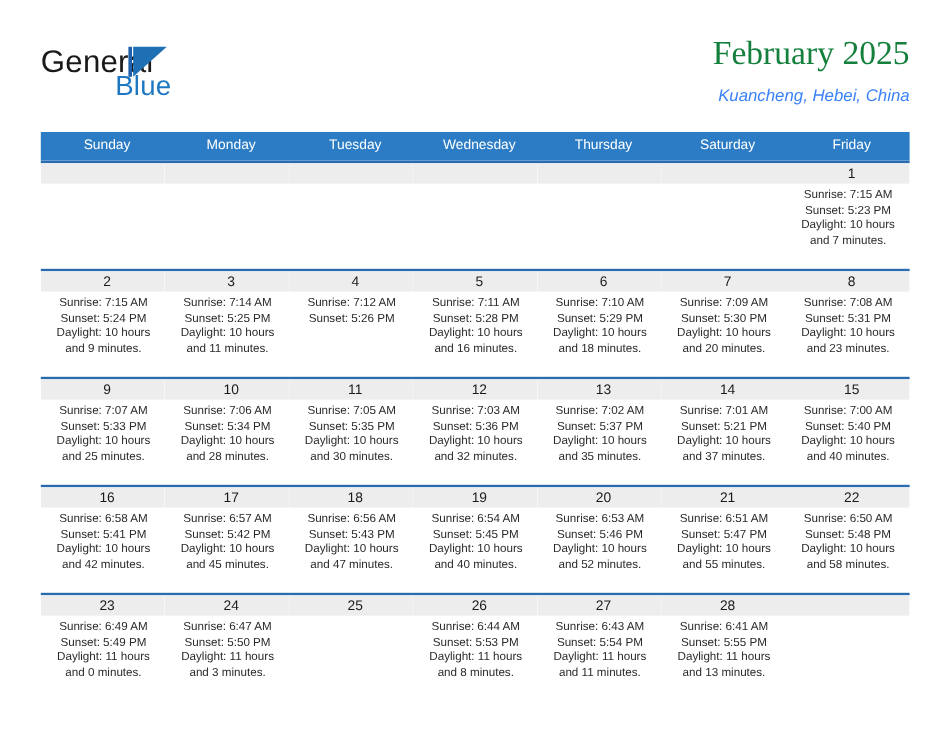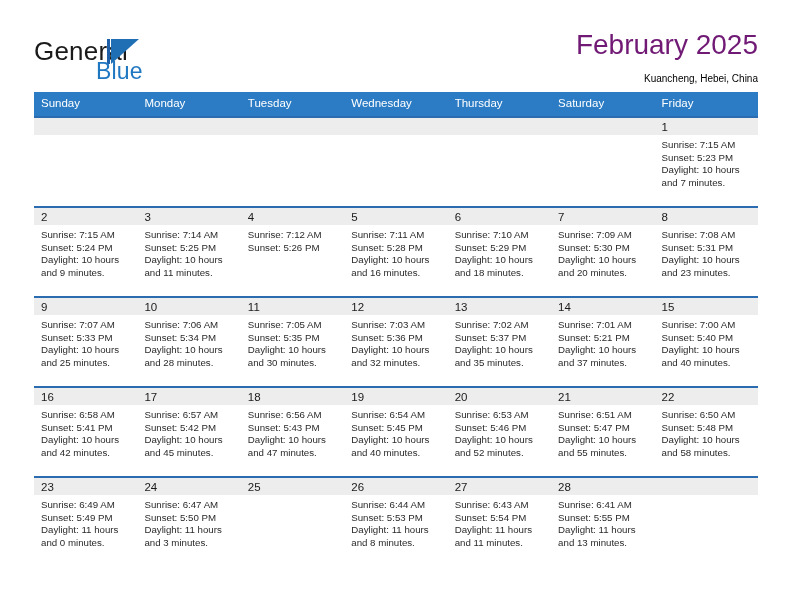--- a/index.html
+++ b/index.html
@@ -84,40 +84,42 @@
   }
 
   .title-block {
     position: absolute;
     right: 0;
     top: 0;
     text-align: right;
   }
   .cal-title {
     font-size: 28px;
-    color: #701a75;
+    color: #15803d;
     line-height: 34px;
     white-space: nowrap;
-    font-family: Liberation Sans, sans-serif;
+    font-family: Liberation Serif, serif;
   }
   .cal-location {
-    font-size: 10px;
-    color: #000000;
+    font-size: 14px;
+    color: #3b82f6;
     line-height: 20px;
     margin-top: 7px;
     white-space: nowrap;
     font-family: "Liberation Sans", sans-serif;
+    font-style: italic;
   }
 
   
   .calendar {
     position: absolute;
     left: 34px;
-    top: 92px;
+    top: 110px;
     width: 724px;
+    text-align: center;
   }
 
   .dow-row {
     display: flex;
     width: 100%;
     background: #2b7cc4;
   }
   .dow-cell {
     flex: 1 1 0;
     box-sizing: border-box;

